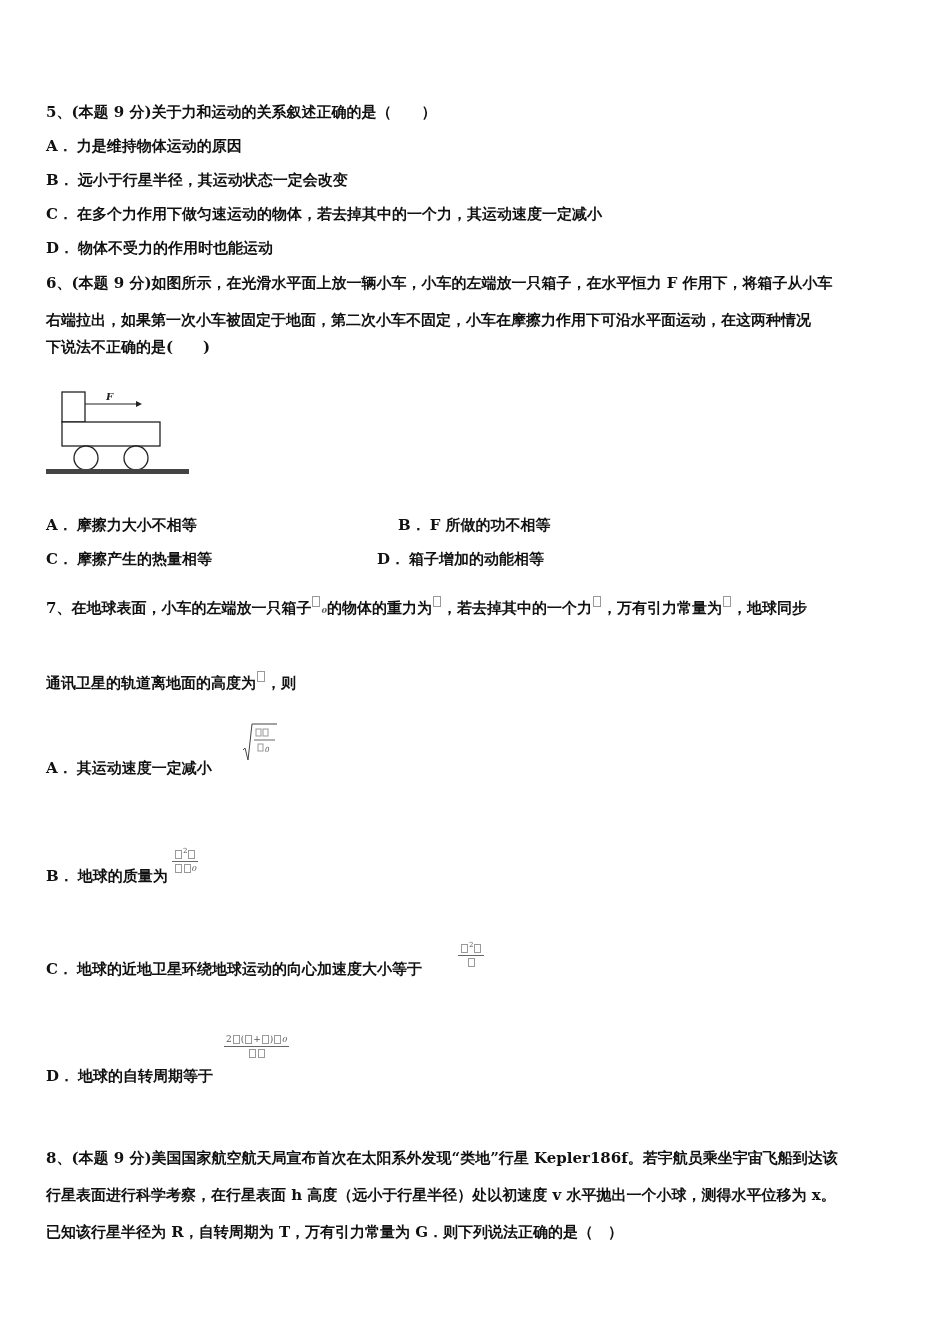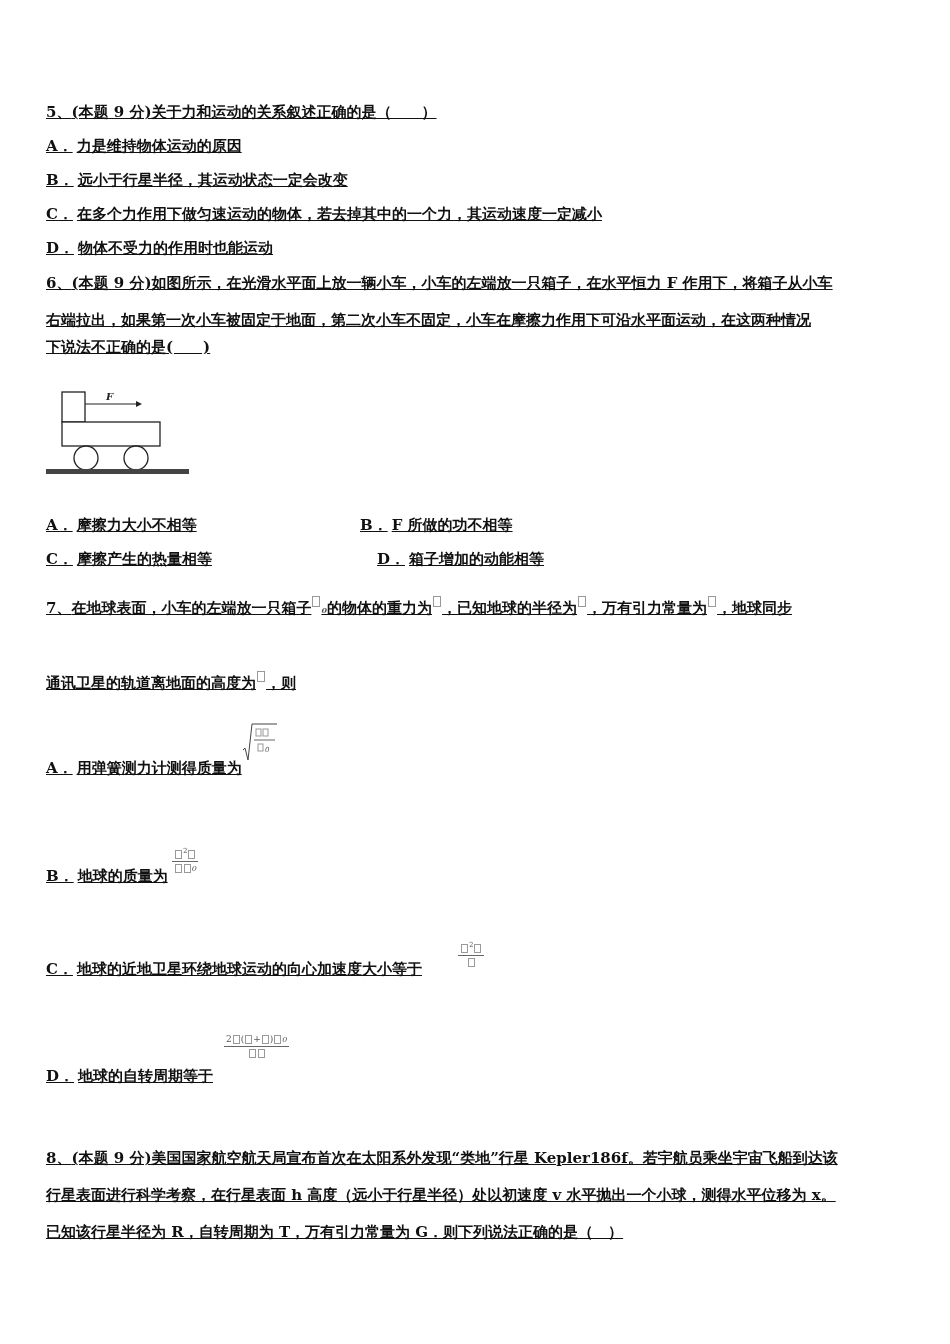--- a/index.html
+++ b/index.html
@@ -1,19 +1,19 @@
 <!DOCTYPE html>
 <html><head>
 <meta charset="utf-8">
 <style>
   html, body { margin: 0; padding: 0; background: #ffffff; }
   body { width: 950px; height: 1344px; position: relative; overflow: hidden;
          font-family: "DejaVu Serif", "Liberation Serif", serif; color: #111; }
   .line { position: absolute; left: 46px; font-size: 15px; line-height: 20px; white-space: nowrap; }
-  .b { font-weight: bold; text-decoration: underline; }
+  .b { font-weight: bold; }
   .opt-label { font-weight: bold; margin-right: 4px; }
   .ph { display: inline-block; width: 6px; height: 9px; border: 1px solid #999; vertical-align: 6px; margin: 0 1px; }
   .phs { display: inline-block; width: 5px; height: 7px; border: 1px solid #999; margin: 0 1px; vertical-align: middle; }
   .sub { font-size: 8px; font-style: italic; color: #555; }
   .sup { font-size: 7px; color: #555; vertical-align: 4px; }
   .frac { position: absolute; display: inline-flex; flex-direction: column; align-items: center; font-size: 9px; color: #555; }
   .frac .num { padding: 0 2px; line-height: 11px; }
   .frac .bar { width: 100%; border-top: 1px solid #666; margin: 1px 0; }
   .frac .den { line-height: 11px; }
   .sqrt { position: absolute; }
@@ -41,32 +41,32 @@
     <line x1="39" y1="16" x2="90" y2="16" stroke="#222" stroke-width="1.2"></line>
     <polygon points="90,13 96,16 90,19" fill="#222"></polygon>
     <text x="60" y="12" font-size="10" font-style="italic" font-weight="bold" font-family="DejaVu Serif, serif" fill="#222">F</text>
     <circle cx="40" cy="70" r="12" fill="#fff" stroke="#222" stroke-width="1.3"></circle>
     <circle cx="90" cy="70" r="12" fill="#fff" stroke="#222" stroke-width="1.3"></circle>
     <rect x="0" y="81" width="143" height="5" fill="#444"></rect>
   </svg>
 </div>
 
 <div class="line b" style="top:515px"><span class="opt-label">A．</span><span>摩擦力大小不相等</span></div>
-<div class="line b" style="top:515px; left:360px"><span class="opt-label">B．</span><span>F 所做的功不相等</span></div>
+<div class="line b" style="top:515px; left:398px"><span class="opt-label">B．</span><span>F 所做的功不相等</span></div>
 <div class="line b" style="top:549px"><span class="opt-label">C．</span><span>摩擦产生的热量相等</span></div>
 <div class="line b" style="top:549px; left:377px"><span class="opt-label">D．</span><span>箱子增加的动能相等</span></div>
 
 <div class="line b" style="top:596px">
-  <span>7、</span><span>在地球表面，小车的左端放一只箱子</span><span class="ph"></span><span class="sub">0</span><span>的物体的重力为</span><span class="ph"></span><span>，已知地球的半径为</span><span class="ph"></span><span>，万有引力常量为</span><span class="ph"></span><span>，地球同步</span>
+  <span>7、</span><span>在地球表面，小车的左端放一只箱子</span><span class="ph"></span><span class="sub">0</span><span>的物体的重力为</span><span class="ph"></span><span>，若去掉其中的一个力</span><span class="ph"></span><span>，万有引力常量为</span><span class="ph"></span><span>，地球同步</span>
 </div>
 <div class="line b" style="top:671px">
   <span>通讯卫星的轨道离地面的高度为</span><span class="ph"></span><span>，则</span>
 </div>
 
-<div class="line b" style="top:758px"><span class="opt-label">A．</span><span>用弹簧测力计测得质量为</span></div>
+<div class="line b" style="top:758px"><span class="opt-label">A．</span><span>其运动速度一定减小</span></div>
 <div class="sqrt" style="left:242px; top:722px">
   <svg width="36" height="40" viewBox="0 0 36 40">
     <polyline points="1,28 3,26 6,38 10,2 35,2" fill="none" stroke="#444" stroke-width="1"></polyline>
     <rect x="14" y="7" width="5" height="7" fill="none" stroke="#999"></rect>
     <rect x="21" y="7" width="5" height="7" fill="none" stroke="#999"></rect>
     <line x1="12" y1="18" x2="33" y2="18" stroke="#666"></line>
     <rect x="16" y="22" width="5" height="7" fill="none" stroke="#999"></rect>
     <text x="23" y="30" font-size="7" font-style="italic" fill="#555" font-family="DejaVu Serif, serif">0</text>
   </svg>
 </div>

